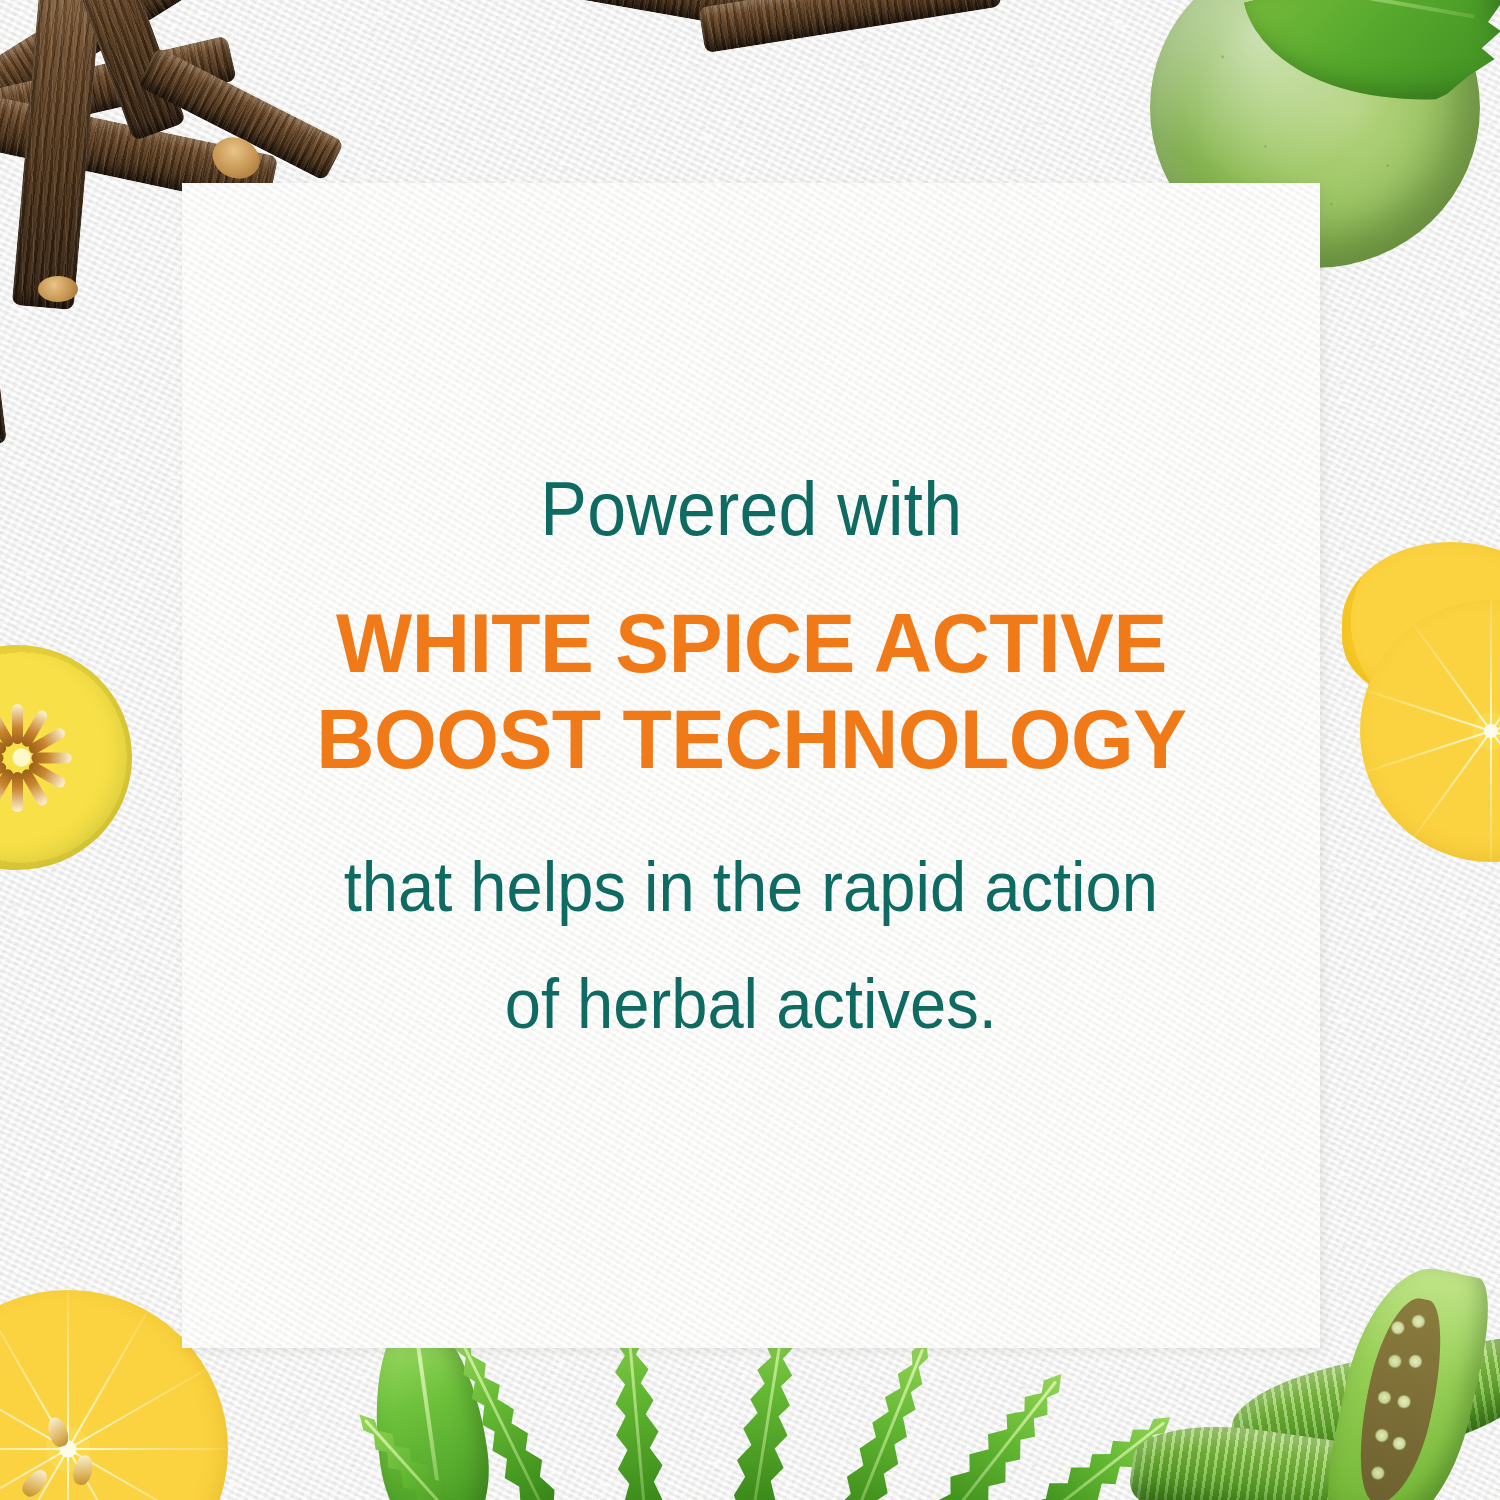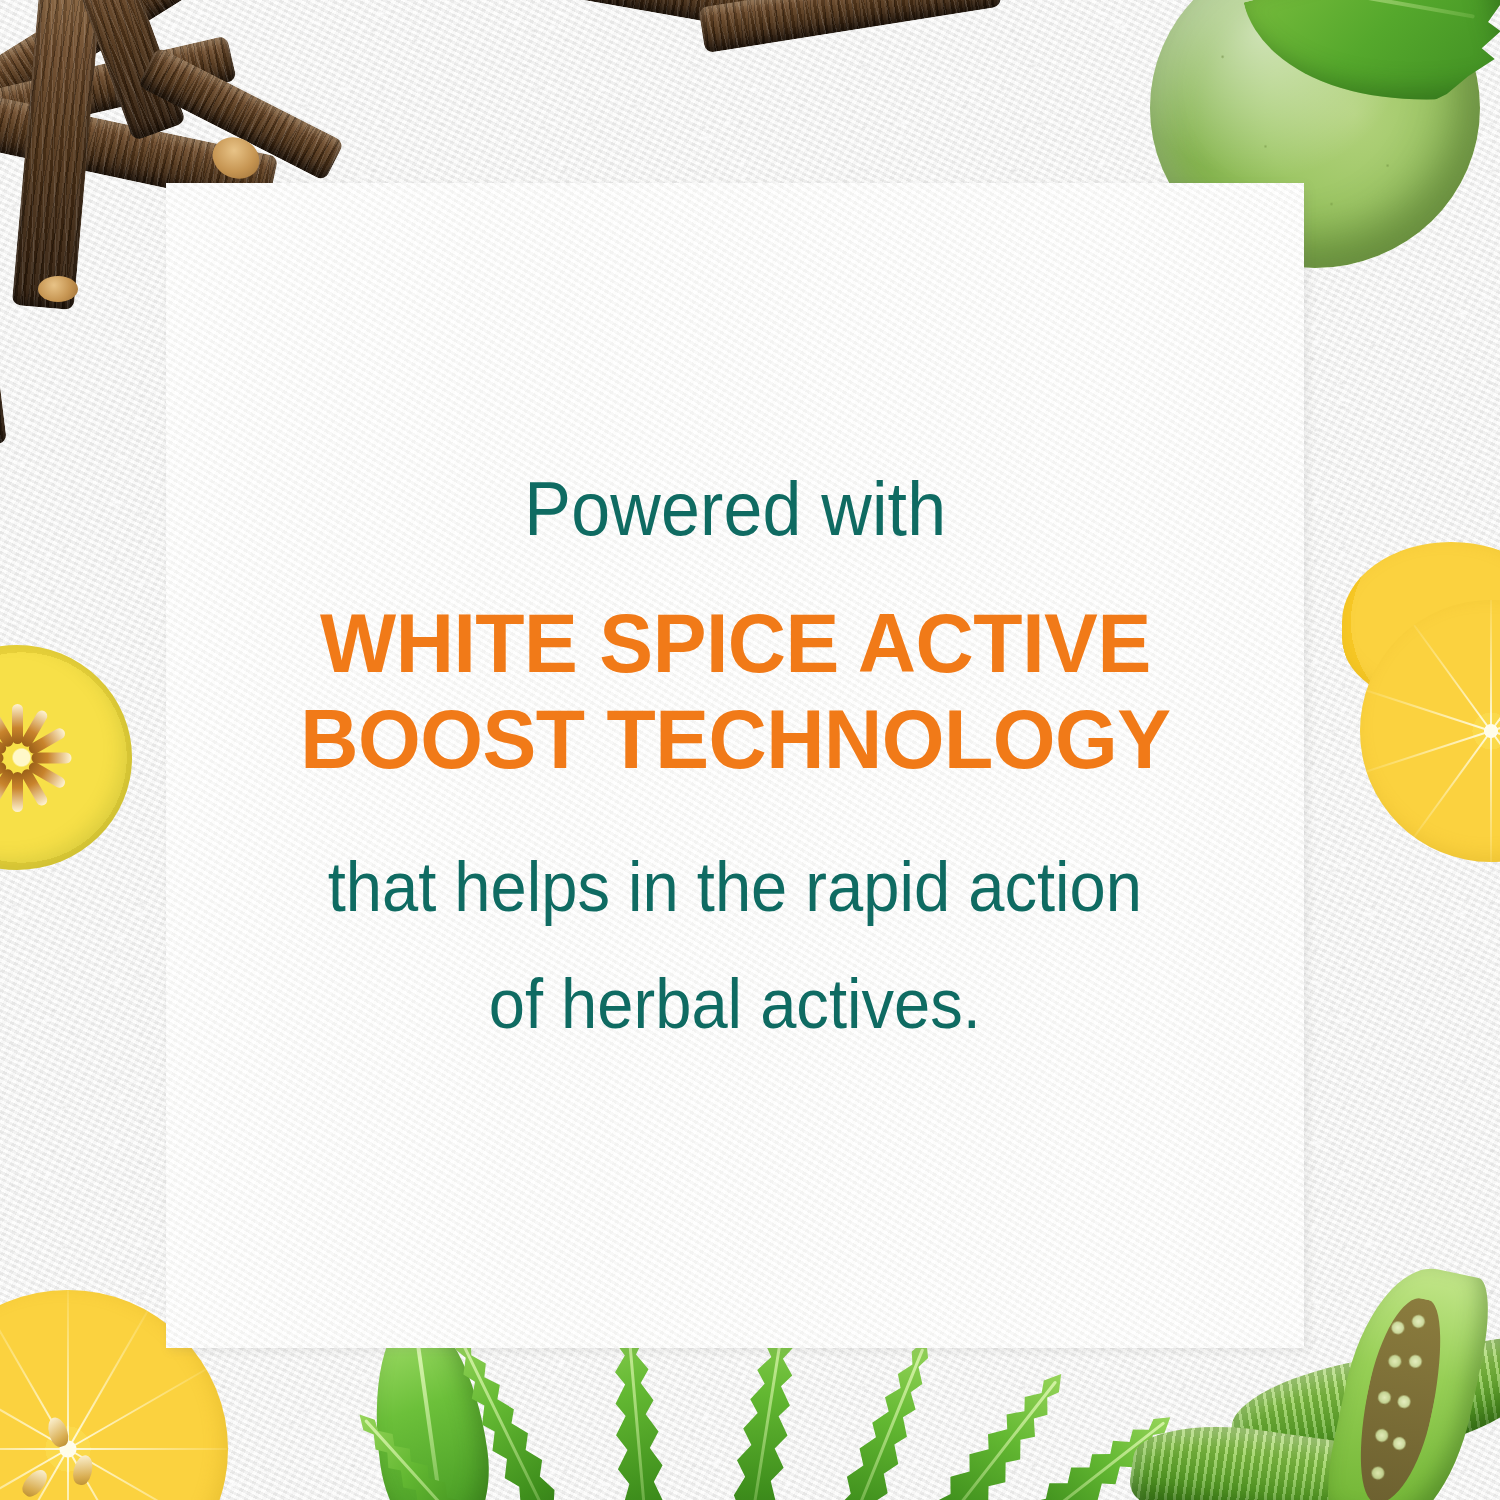--- a/index.html
+++ b/index.html
@@ -203,21 +203,21 @@
       radial-gradient(circle 7px at 56% 50%, #e6eec0, #c9d79a 78%, transparent),
       radial-gradient(circle 7px at 34% 68%, #e2ebb8, #c3d292 78%, transparent),
       radial-gradient(circle 7px at 62% 70%, #e6eec0, #c9d79a 78%, transparent),
       radial-gradient(circle 7px at 40% 86%, #dde7ae, #bdcc8a 78%, transparent),
       linear-gradient(180deg,#8b7c3e,#6d6130);
   }
 
   
   #content-card {
     position:absolute;
-    left:166px; top:183px;
+    left:182px; top:183px;
     width:1138px; height:1165px;
     background:#fdfdfc;
     box-shadow:3px 3px 9px rgba(120,120,115,.14);
   }
   #content-card::before {
     content:""; position:absolute; inset:0;
     background-image:
       repeating-linear-gradient(31deg,  rgba(255,255,255,.6) 0 3px, rgba(214,214,212,.16) 3px 6px),
       repeating-linear-gradient(-59deg, rgba(255,255,255,.5) 0 4px, rgba(218,218,216,.12) 4px 8px);
     pointer-events:none;

